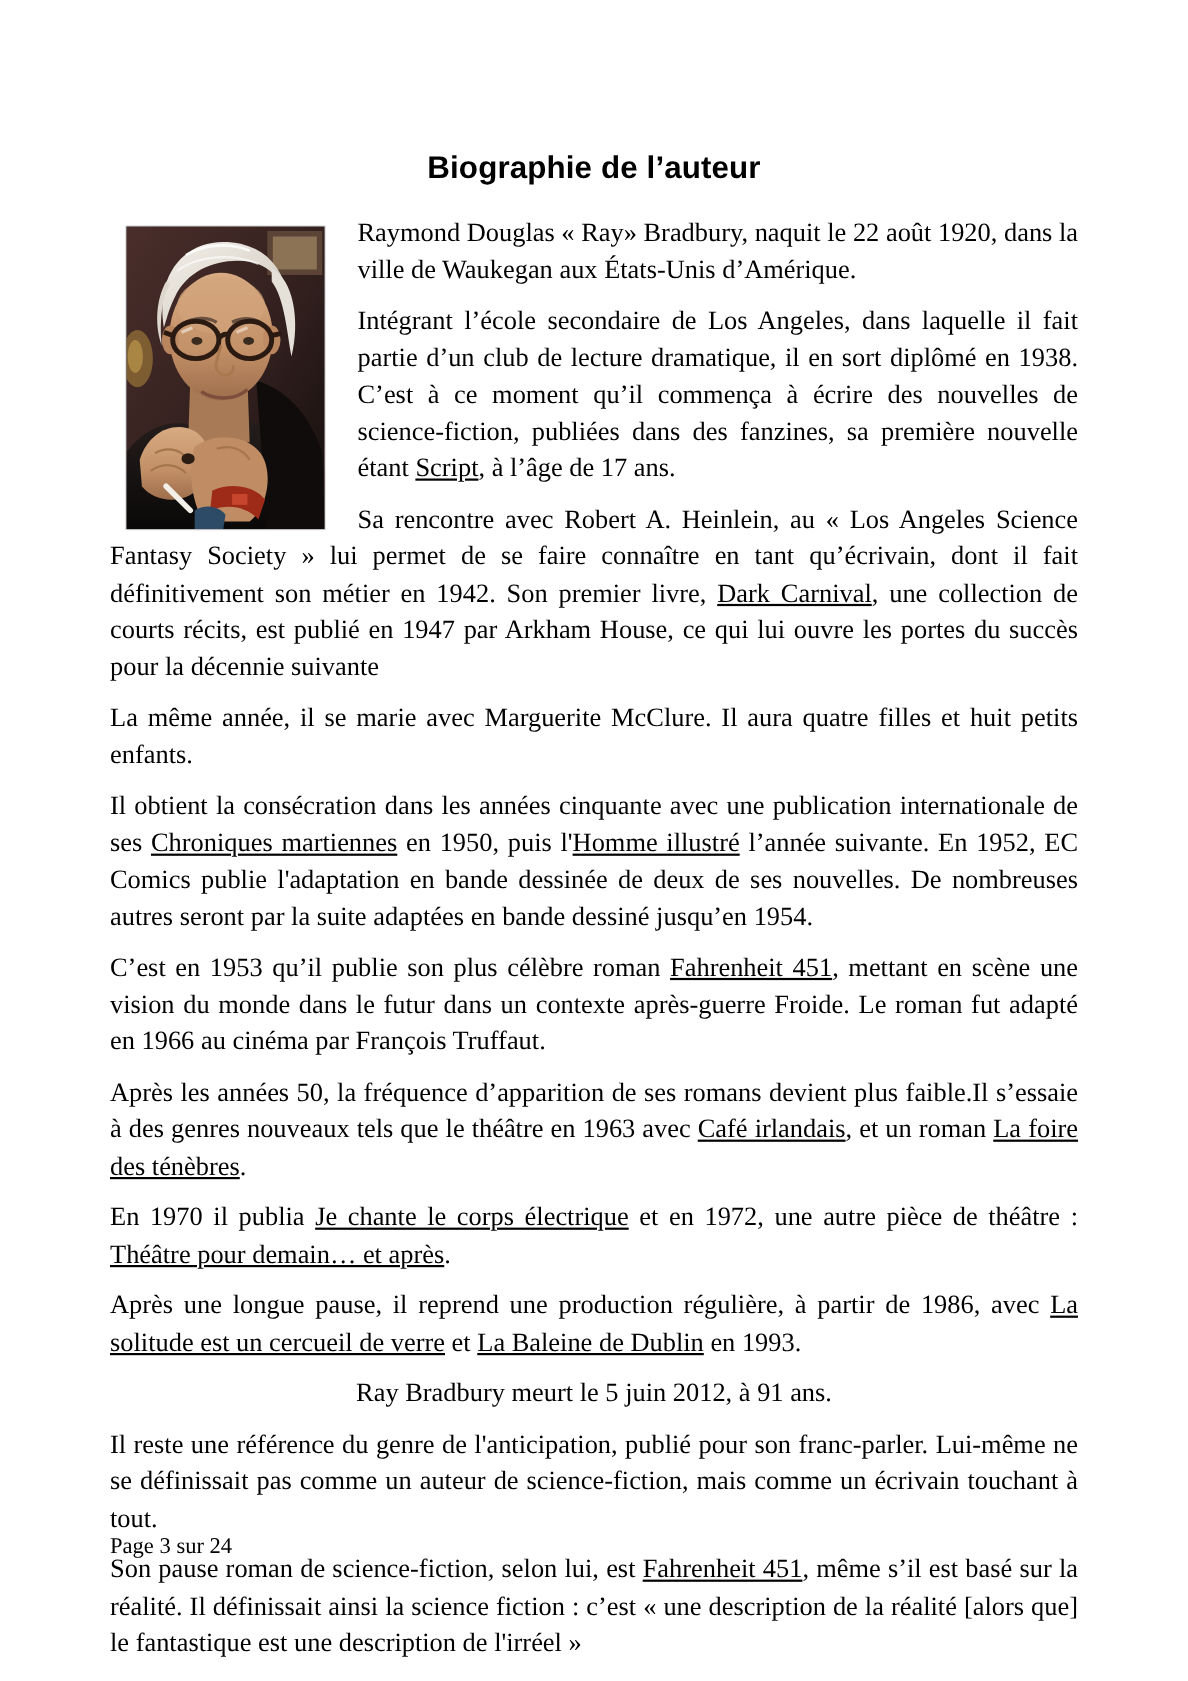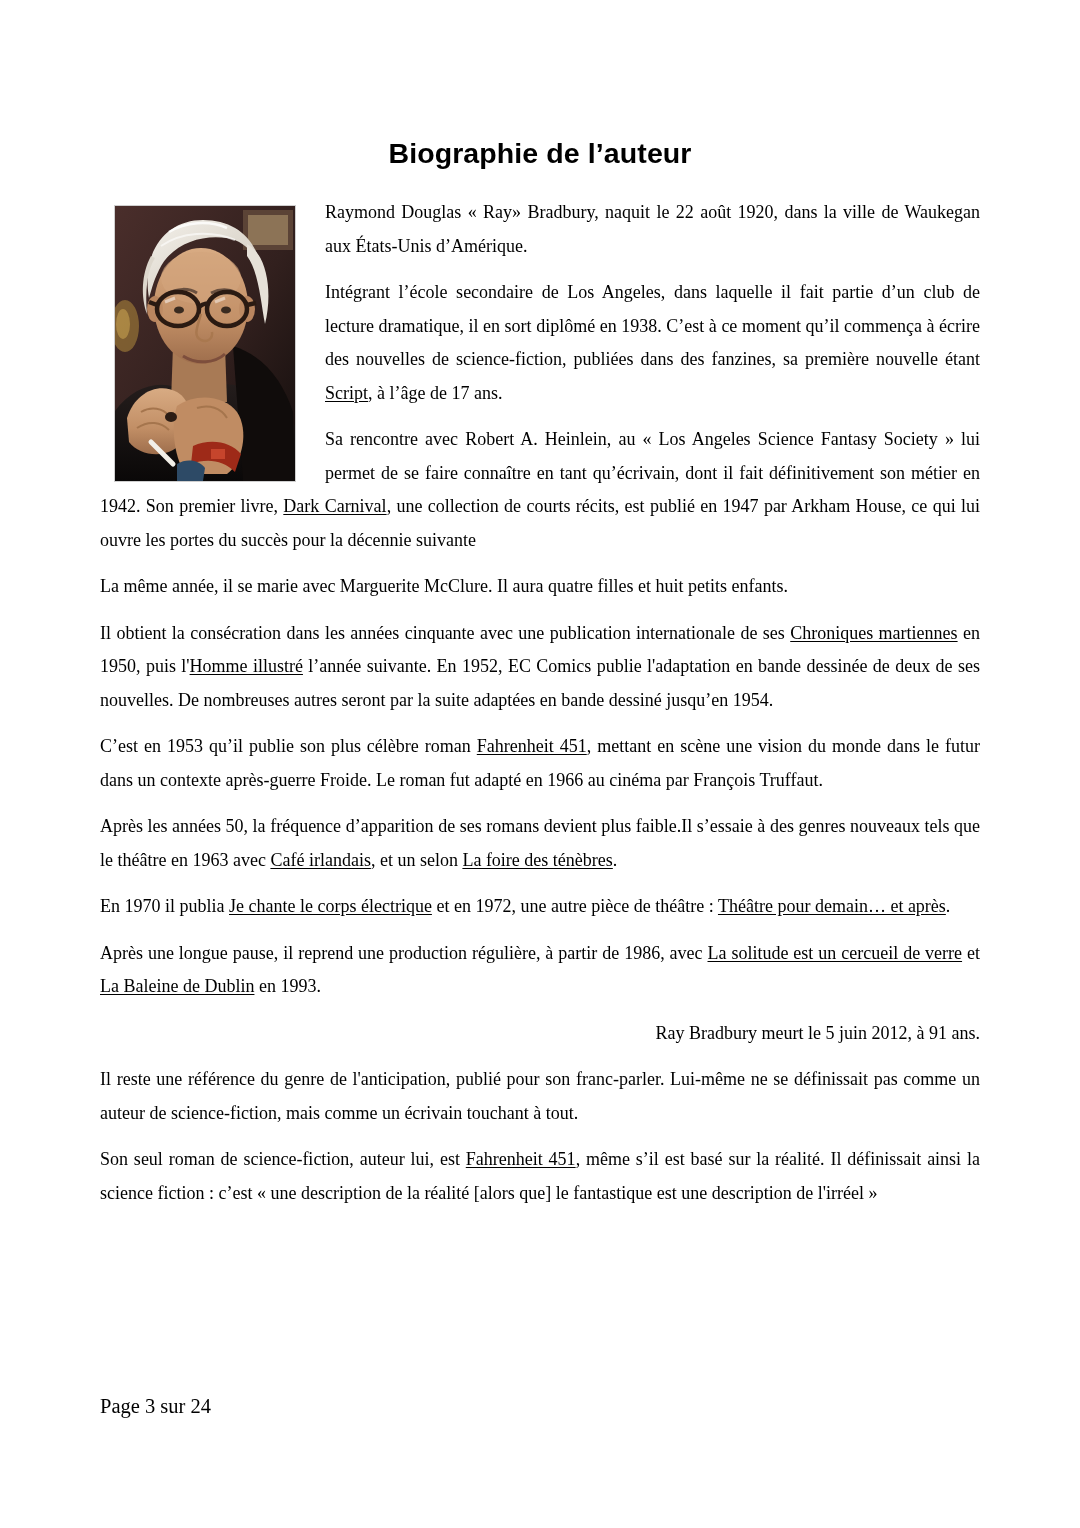--- a/index.html
+++ b/index.html
@@ -48,33 +48,33 @@
     margin: 10px 30px 4px 15px;
     position: relative;
     overflow: hidden;
     background: #2a1a1a;
     box-shadow: 0 0 0 1px #cfcfcf;
   }
   .portrait svg { display: block; width: 100%; height: 100%; }
 
   p.para {
     margin: 0 0 13px 0;
-    font-size: 18px;
+    font-size: 24px;
     line-height: 33.5px;
     text-align: justify;
     text-justify: inter-word;
     -webkit-hyphens: none;
     hyphens: none;
   }
   p.para u, p.para .ul {
     text-decoration: underline;
     text-underline-offset: 2px;
     margin-top: 24px;
   }
-  p.noalign { text-align: right; }
+  p.noalign { text-align: center; }
 
   
   .footer {
     position: absolute;
     left: 100px;
     top: 1392px;
     width: 880px;
     text-align: left;
     font-size: 20.5px;
     line-height: 28px;
@@ -200,41 +200,41 @@
 
     <p class="para">
       <span>Il obtient la consécration dans les années cinquante avec une publication internationale de ses </span><span class="ul">Chroniques martiennes</span><span> en 1950, puis l'</span><span class="ul">Homme illustré</span><span> l’année suivante. En 1952, EC Comics publie l'adaptation en bande dessinée de deux de ses nouvelles. De nombreuses autres seront par la suite adaptées en bande dessiné jusqu’en 1954.</span>
     </p>
 
     <p class="para">
       <span>C’est en 1953 qu’il publie son plus célèbre roman </span><span class="ul">Fahrenheit 451</span><span>, mettant en scène une vision du monde dans le futur dans un contexte après-guerre Froide. Le roman fut adapté en 1966 au cinéma par François Truffaut.</span>
     </p>
 
     <p class="para">
-      <span>Après les années 50, la fréquence d’apparition de ses romans devient plus faible.Il s’essaie à des genres nouveaux tels que le théâtre en 1963 avec </span><span class="ul">Café irlandais</span><span>, et un selon </span><span class="ul">La foire des ténèbres</span><span>.</span>
+      <span>Après les années 50, la fréquence d’apparition de ses romans devient plus faible.Il s’essaie à des genres nouveaux tels que le théâtre en 1963 avec </span><span class="ul">Café irlandais</span><span>, et un roman </span><span class="ul">La foire des ténèbres</span><span>.</span>
     </p>
 
     <p class="para">
       <span>En 1970 il publia </span><span class="ul">Je chante le corps électrique</span><span> et en 1972, une autre pièce de théâtre : </span><span class="ul">Théâtre pour demain… et après</span><span>.</span>
     </p>
 
     <p class="para">
       <span>Après une longue pause, il reprend une production régulière, à partir de 1986, avec </span><span class="ul">La solitude est un cercueil de verre</span><span> et </span><span class="ul">La Baleine de Dublin</span><span> en 1993.</span>
     </p>
 
     <p class="para noalign">
       <span>Ray Bradbury meurt le 5 juin 2012, à 91 ans.</span>
     </p>
 
     <p class="para">
       <span>Il reste une référence du genre de l'anticipation, publié pour son franc-parler. Lui-même ne se définissait pas comme un auteur de science-fiction, mais comme un écrivain touchant à tout.</span>
     </p>
 
     <p class="para">
-      <span>Son seul roman de science-fiction, auteur lui, est </span><span class="ul">Fahrenheit 451</span><span>, même s’il est basé sur la réalité. Il définissait ainsi la science fiction : c’est « une description de la réalité [alors que] le fantastique est une description de l'irréel »</span>
+      <span>Son pause roman de science-fiction, selon lui, est </span><span class="ul">Fahrenheit 451</span><span>, même s’il est basé sur la réalité. Il définissait ainsi la science fiction : c’est « une description de la réalité [alors que] le fantastique est une description de l'irréel »</span>
     </p>
 
   </div>
 
   <div class="footer">
     <span>Page 3 sur 24</span>
   </div>
 
 </div>
 

